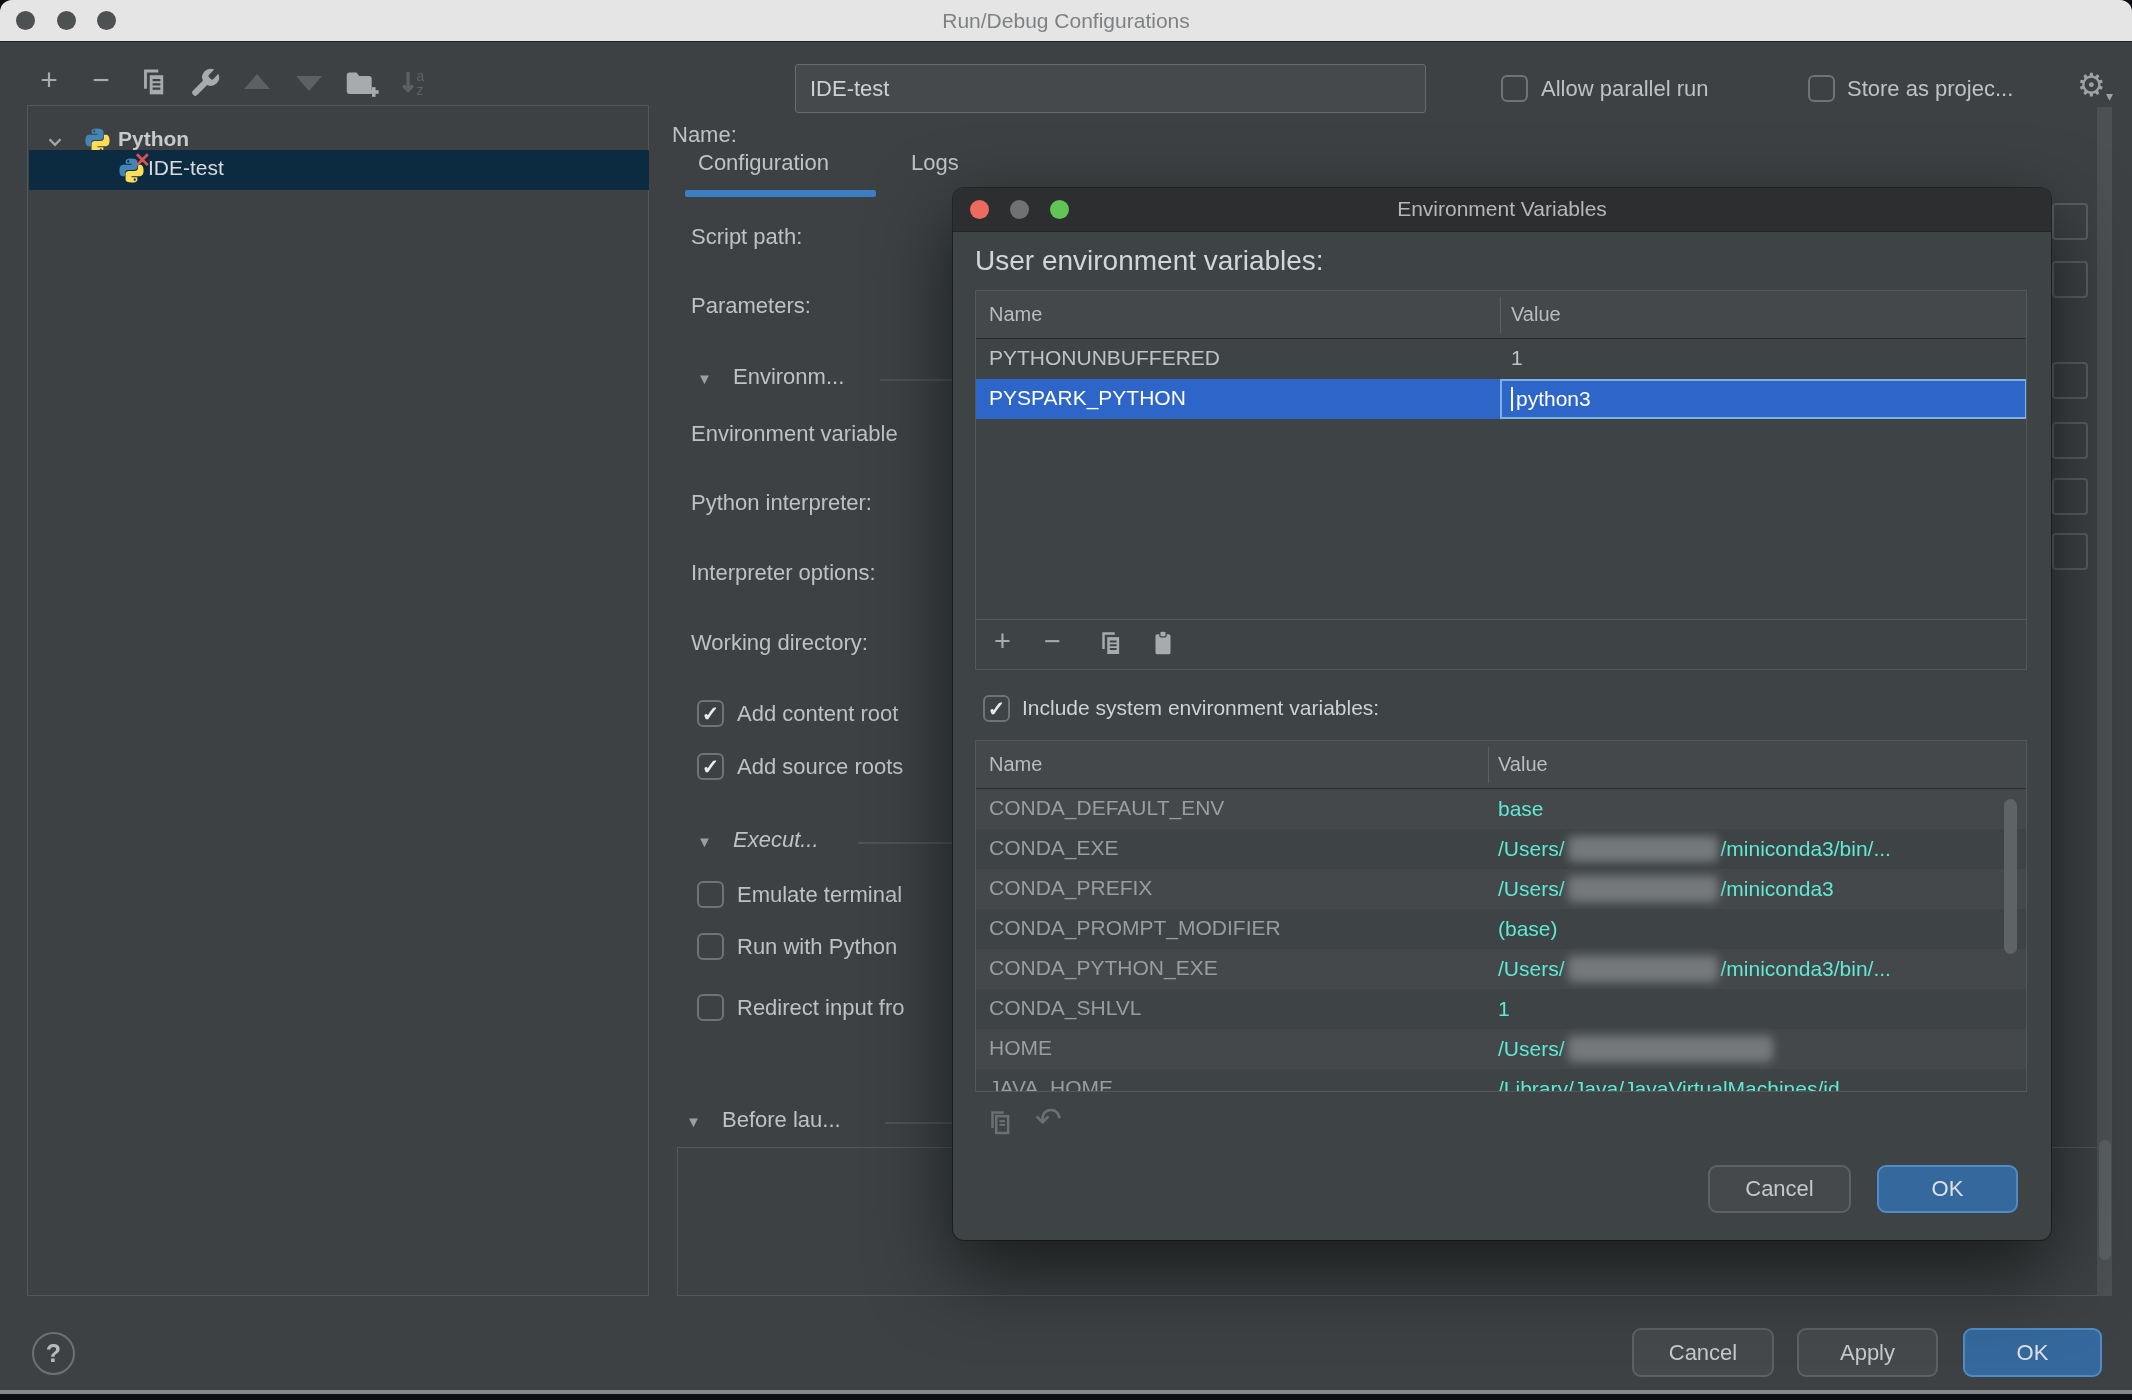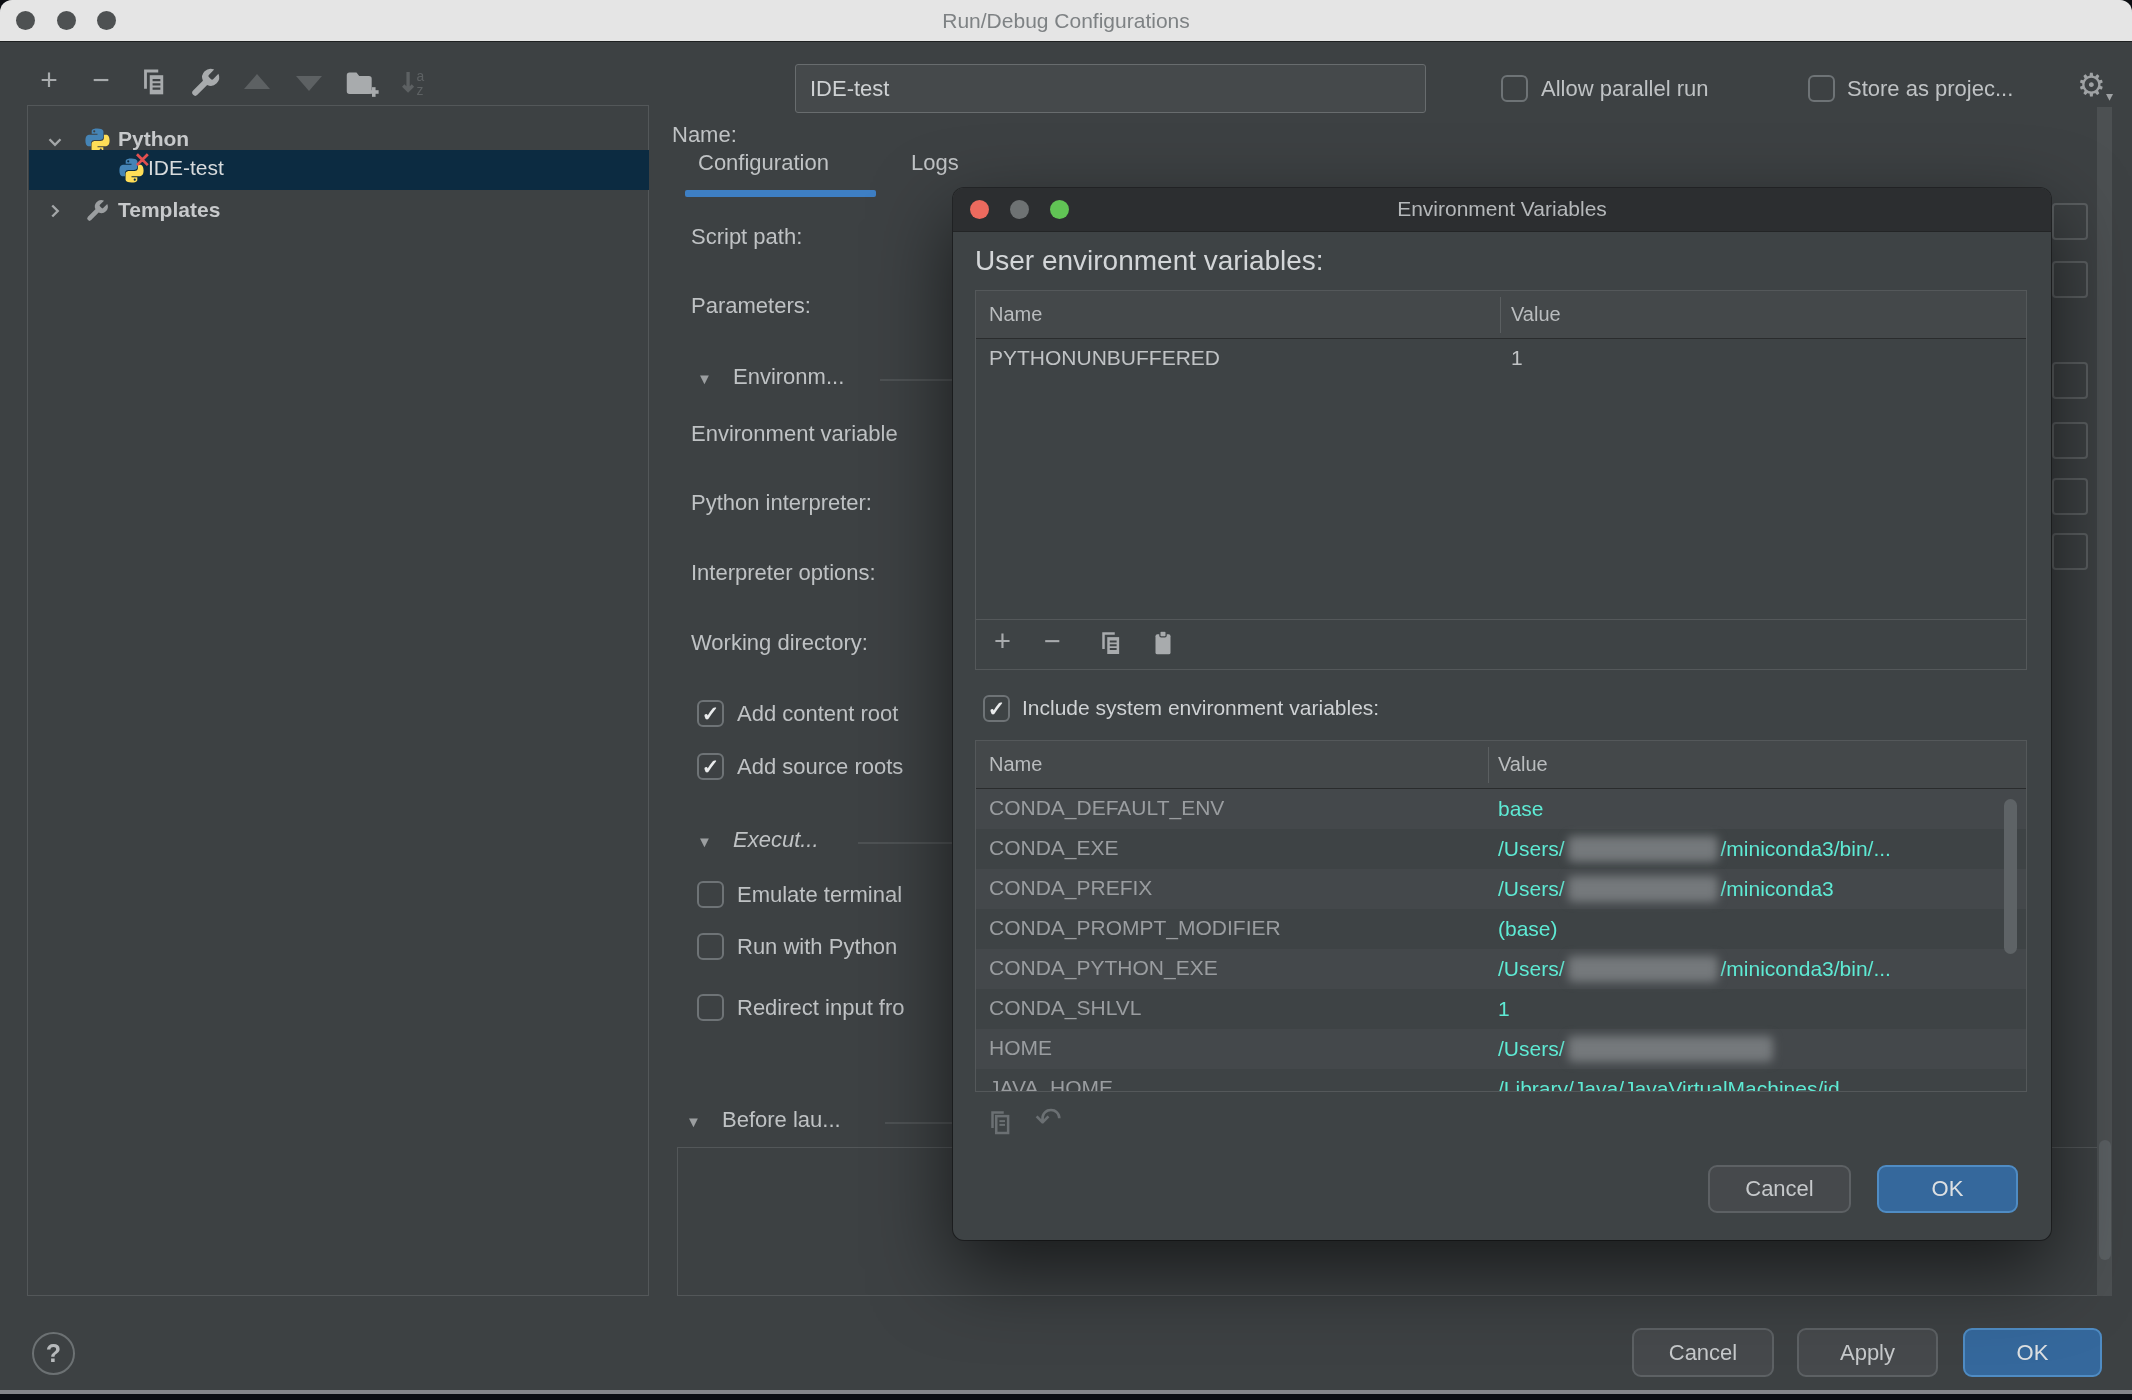--- a/index.html
+++ b/index.html
@@ -108,29 +108,20 @@
 
     <div class="a" style="left:1px;top:44px;width:620px;height:40px;background:#0c2b41;">
       <svg class="a" style="left:88px;top:6px;" width="29" height="29" viewBox="0 0 24 24">
         <path fill="#4584b6" d="M11.9 2c-5 0-4.7 2.2-4.7 2.2v2.3h4.8v.7H5.3S2 6.8 2 11.9c0 5.1 2.9 4.9 2.9 4.9h1.7v-2.4s-.1-2.9 2.8-2.9h4.8s2.7 0 2.7-2.6V4.7S17.3 2 11.9 2zM9.3 3.5a.9.9 0 1 1 0 1.8.9.9 0 0 1 0-1.8z"></path>
         <path fill="#ffde57" d="M12.1 22c5 0 4.7-2.2 4.7-2.2v-2.3H12v-.7h6.7s3.3.4 3.3-4.7c0-5.1-2.9-4.9-2.9-4.9h-1.7v2.4s.1 2.9-2.8 2.9H9.8s-2.7 0-2.7 2.6v4.2S6.7 22 12.1 22zm2.6-1.5a.9.9 0 1 1 0-1.8.9.9 0 0 1 0 1.8z"></path>
       </svg>
       <span class="a" style="left:105px;top:-2px;color:#e35050;font-size:20px;font-weight:bold;">✕</span>
       <span class="a" style="left:119px;top:6px;font-size:21px;font-weight:500;color:#d8dbdd;">IDE-test</span>
     </div>
 
-    <div class="a" style="left:0;top:84px;width:620px;height:40px;">
-      <svg class="a" style="left:16px;top:10px;" width="22" height="22" viewBox="0 0 24 24">
-        <polyline points="9,6 15,12 9,18" fill="none" stroke="#a3a6a8" stroke-width="2.6"></polyline>
-      </svg>
-      <svg class="a" style="left:56px;top:8px;" width="26" height="26" viewBox="0 0 24 24">
-        <path d="M14.7 6.3a1 1 0 0 0 0 1.4l1.6 1.6a1 1 0 0 0 1.4 0l3.77-3.77a6 6 0 0 1-7.94 7.94l-6.91 6.91a2.12 2.12 0 0 1-3-3l6.91-6.91a6 6 0 0 1 7.94-7.94l-3.76 3.76z" fill="#9b9ea0"></path>
-      </svg>
-      <span class="a tree-label" style="left:90px;top:8px;">Templates</span>
-    </div>
   </div>
 
   <span class="a lbl" style="left:672px;top:75px;margin-top:47px;">Name:</span>
   <div class="a input" style="left:795px;top:64px;width:631px;height:49px;">
     <span>IDE-test</span>
   </div>
   <div class="a cb" style="left:1501px;top:75px;"></div>
   <span class="a lbl" style="left:1541px;top:76px;">Allow parallel run</span>
   <div class="a cb" style="left:1808px;top:75px;"></div>
   <span class="a lbl" style="left:1847px;top:76px;">Store as projec...</span>
@@ -212,20 +203,27 @@
 
     <div class="a tbl" style="left:22px;top:102px;width:1052px;height:380px;">
       <div class="tbl-head">
         <span class="hname">Name</span>
         <span class="hname" style="left:535px;">Value</span>
         <div class="col-sep" style="left:524px;"></div>
       </div>
       <div class="urow">
         <span class="nm">PYTHONUNBUFFERED</span>
         <span class="vl">1</span>
+      </div>
+      <div class="urow sel-row">
+        <span class="nm" style="color:#ffffff;font-weight:500;">PYSPARK_PYTHON</span>
+        <div class="a" style="left:524px;top:0;width:527px;height:40px;border:2px solid #7cb0e8;display:flex;align-items:center;padding-left:9px;">
+          <span class="caret"></span>
+          <span style="color:#ffffff;font-size:21px;">python3</span>
+        </div>
       </div>
       <div class="a" style="left:0;bottom:0;width:1050px;height:50px;border-top:1px solid #54585a;">
         <span class="a" style="left:18px;top:5px;color:#a8abad;font-size:29px;">+</span>
         <span class="a" style="left:68px;top:5px;color:#a8abad;font-size:29px;">−</span>
         <svg class="a" style="left:120px;top:9px;" width="30" height="30" viewBox="0 0 24 24">
           <path d="M6 16 V3.5 H15" fill="none" stroke="#a8abad" stroke-width="2"></path>
           <rect x="9" y="6.5" width="9.5" height="13.5" fill="#a8abad"></rect>
           <line x1="11" y1="10" x2="16.5" y2="10" stroke="#3e4345" stroke-width="1.6"></line>
           <line x1="11" y1="13" x2="16.5" y2="13" stroke="#3e4345" stroke-width="1.6"></line>
           <line x1="11" y1="16" x2="16.5" y2="16" stroke="#3e4345" stroke-width="1.6"></line>

